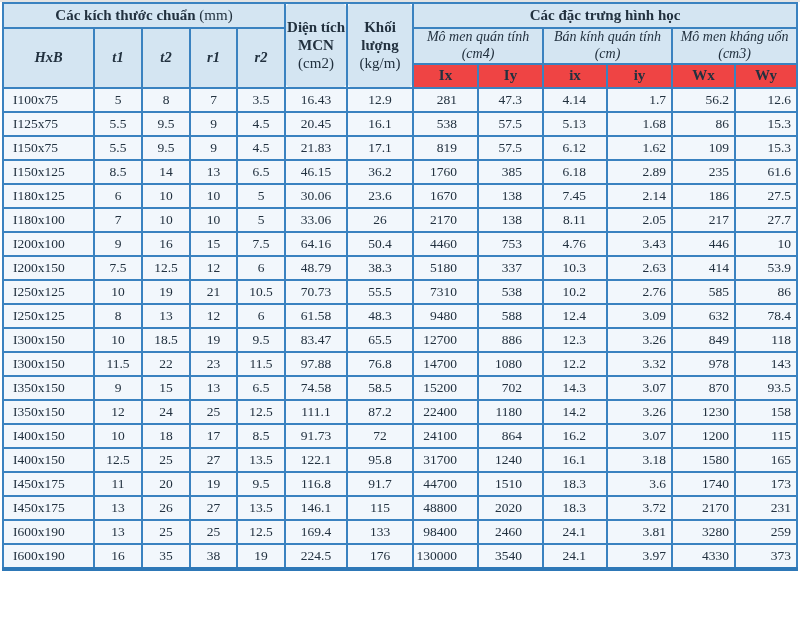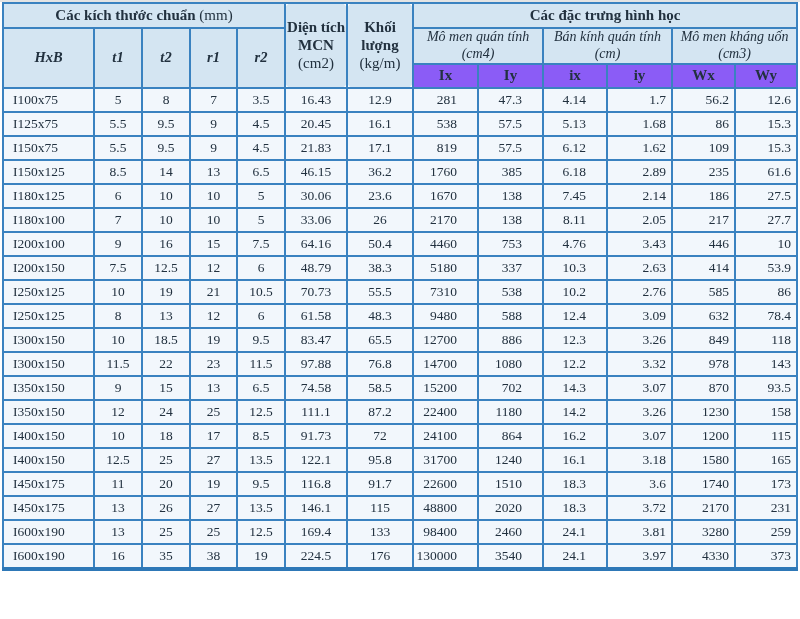--- a/index.html
+++ b/index.html
@@ -23,21 +23,21 @@
     border:2px solid #2e78b7;
     border-bottom:4px solid #2e78b7;
   }
   th, td {
     border:2px solid #3a82c0;
     overflow:hidden; white-space:nowrap;
     padding:0;
   }
   th { font-weight:bold; }
   th.blue  { background:#d4e5f2; }
-  th.green { background:#8b5cf6; }
+  th.green { background:#ef4444; }
 
   thead tr.hrow1 th { height:25px; font-size:15px; }
   thead tr.hrow2 th { height:29px; }
   thead tr.hrow3 th { height:24px; font-size:15px; }
 
   th.dimcol { font-size:14.5px; font-style:italic; }
   th.grpcol { font-size:14px; font-style:italic; font-weight:normal; line-height:1.2; }
   th.stack  { font-size:14.5px; line-height:1.22; vertical-align:middle;border-radius:7px; }
   .n { font-weight:normal; }
   .b { font-weight:bold; }
@@ -366,21 +366,21 @@
     <td class="r5">165</td>
   </tr>
         <tr>
     <td class="hxb">I450x175</td>
     <td class="mid">11</td>
     <td class="mid">20</td>
     <td class="mid">19</td>
     <td class="mid">9.5</td>
     <td class="mid">116.8</td>
     <td class="mid">91.7</td>
-    <td class="r20">22600</td>
+    <td class="r20">44700</td>
     <td class="r20">1510</td>
     <td class="r20">18.3</td>
     <td class="r5">3.6</td>
     <td class="r5">1740</td>
     <td class="r5">173</td>
   </tr>
         <tr>
     <td class="hxb">I450x175</td>
     <td class="mid">13</td>
     <td class="mid">26</td>

